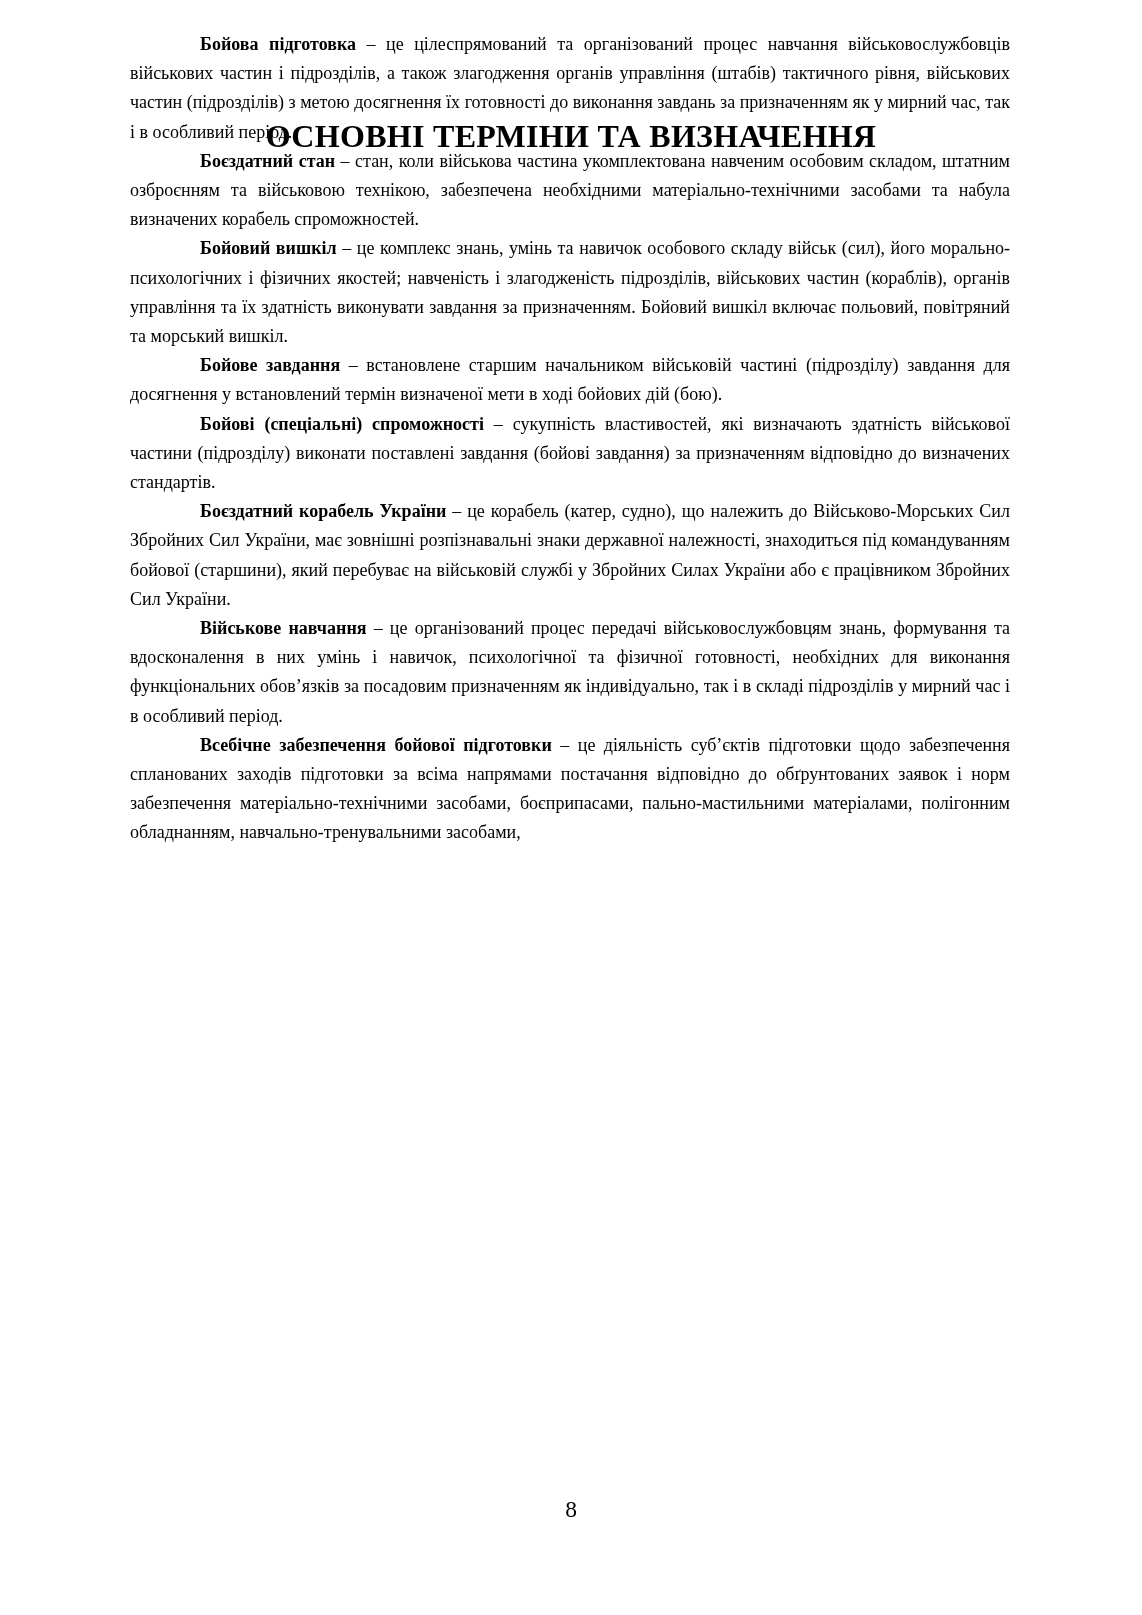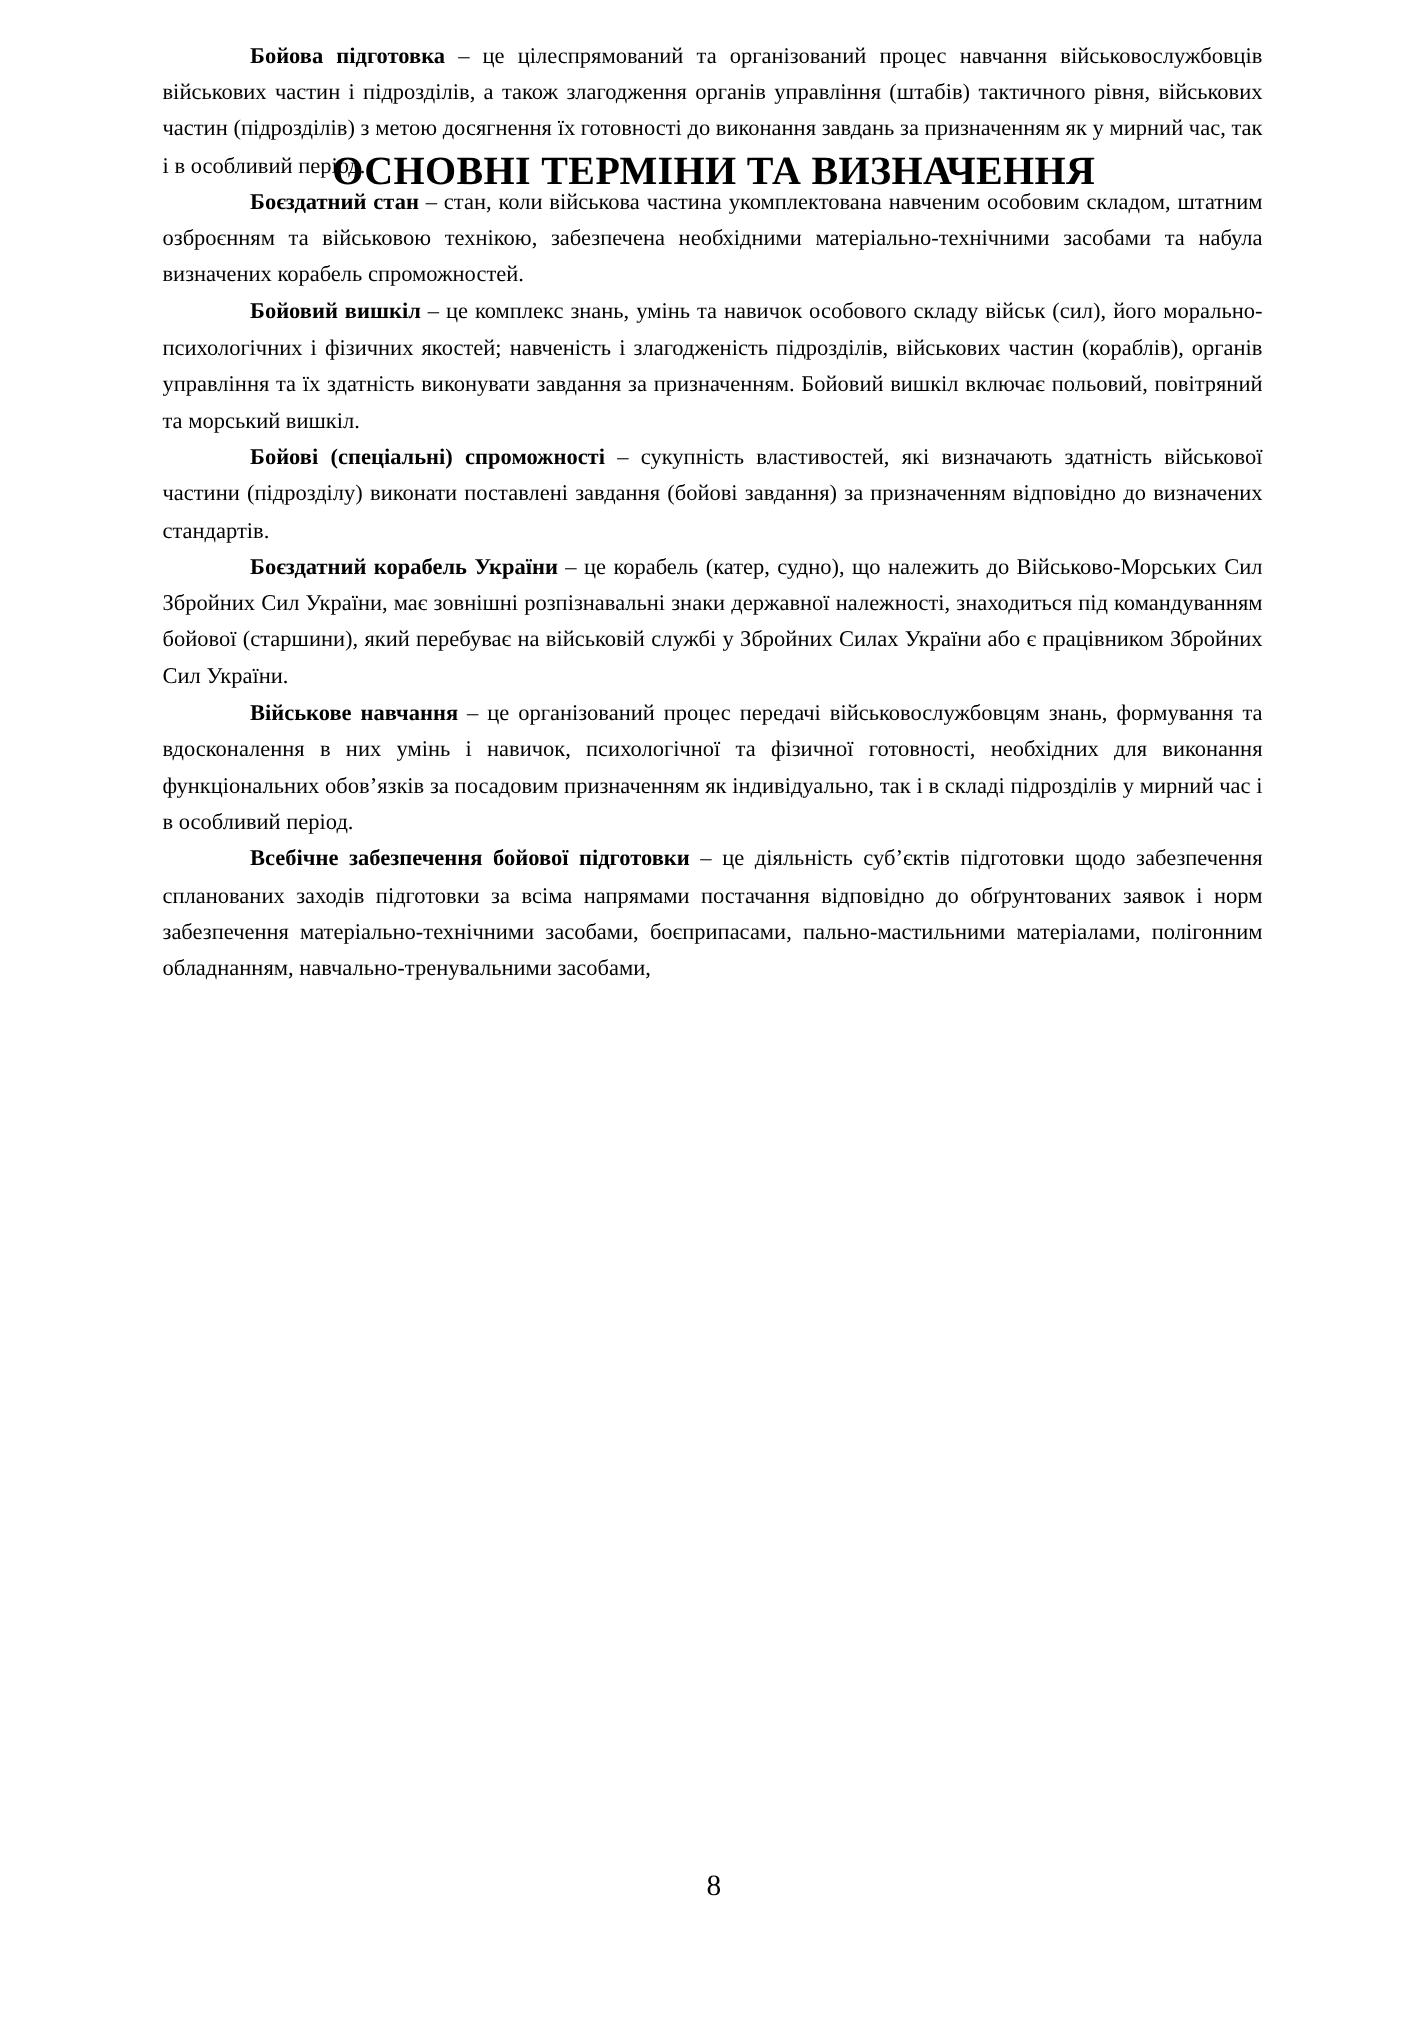--- a/index.html
+++ b/index.html
@@ -77,20 +77,23 @@
 
 
       <p class="para">
         <span class="term">Боєздатний стан</span><span> – стан, коли військова частина укомплектована навченим особовим складом, штатним озброєнням та військовою технікою, забезпечена необхідними матеріально-технічними засобами та набула визначених корабель спроможностей.</span>
       </p>
 
       <p class="para">
         <span class="term">Бойовий вишкіл</span><span> – це комплекс знань, умінь та навичок особового складу військ (сил), його морально-психологічних і фізичних якостей; навченість і злагодженість підрозділів, військових частин (кораблів), органів управління та їх здатність виконувати завдання за призначенням. Бойовий вишкіл включає польовий, повітряний та морський вишкіл.</span>
       </p>
 
+      <p class="para">
+        <span class="term">Бойове завдання</span><span> – встановлене старшим начальником військовій частині (підрозділу) завдання для досягнення у встановлений термін визначеної мети в ході бойових дій (бою).</span>
+      </p>
 
       <p class="para">
         <span class="term">Бойові (спеціальні) спроможності</span><span> – сукупність властивостей, які визначають здатність військової частини (підрозділу) виконати поставлені завдання (бойові завдання) за призначенням відповідно до визначених стандартів.</span>
       </p>
 
 
       <p class="para">
         <span class="term">Боєздатний корабель України</span><span> – це корабель (катер, судно), що належить до Військово-Морських Сил Збройних Сил України, має зовнішні розпізнавальні знаки державної належності, знаходиться під командуванням бойової (старшини), який перебуває на військовій службі у Збройних Силах України або є працівником Збройних Сил України.</span>
       </p>
 

